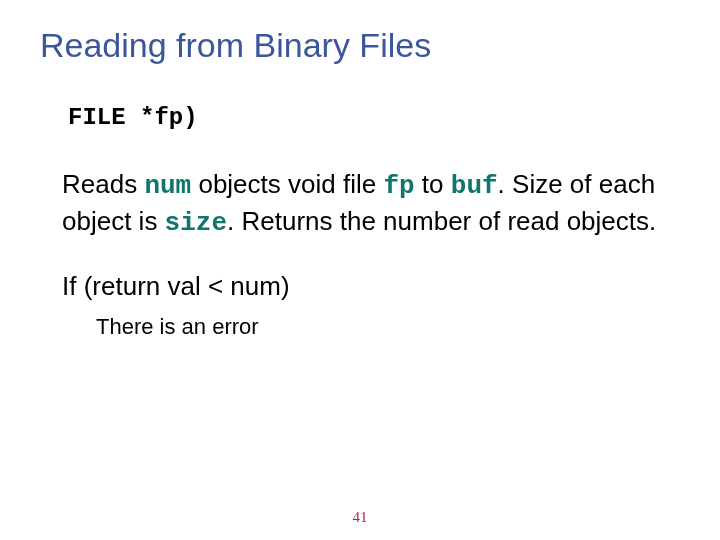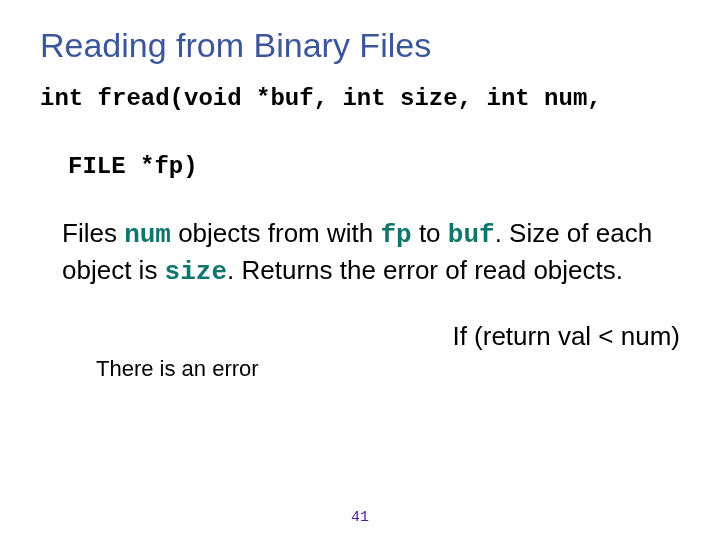--- a/index.html
+++ b/index.html
@@ -36,21 +36,21 @@
   .proto .line2 {
     padding-left: 28px;
     display: block;
     margin-top: 37px;
   }
   .bullet-row {
     display: flex;
     align-items: flex-start;
     margin-bottom: 28px;
   }
-  .bullet-row.tight { margin-bottom: 0; justify-content: flex-end; }
+  .bullet-row.tight { margin-bottom: 8px; }
   .bullet-marker {
     width: 22px;
     flex: 0 0 22px;
     font-size: 20px;
     line-height: 1.35;
     color: #333;
   }
   .bullet-text {
     font-size: 26px;
     line-height: 1.35;
@@ -80,39 +80,38 @@
   .arrow {
     display: inline-block;
   }
   .page-num {
     position: absolute;
     bottom: 14px;
     left: 0;
     width: 100%;
     text-align: center;
     font-size: 15px;
-    font-family: Liberation Mono, monospace;
-    color: #4c1d95;
+    font-family: Liberation Serif, serif;
+    color: #be185d;
   }
 </style>
 </head>
 <body>
 
 <div class="slide">
   <div class="title">Reading from Binary Files</div>
 
   <div class="proto">
-    <span>int fread(void *buf, int size, int num,</span>
     <span class="line2">FILE *fp)</span>
   </div>
 
   <div class="bullet-row">
     <div class="bullet-marker"></div>
     <div class="bullet-text">
-      <span>Files </span><span class="code-red">num</span><span> objects from with </span><span class="code-red">fp</span><span> to </span><span class="code-red">buf</span><span>. Size of each object is </span><span class="code-red">size</span><span>. Returns the error of read objects.</span>
+      <span>Reads </span><span class="code-red">num</span><span> objects void file </span><span class="code-red">fp</span><span> to </span><span class="code-red">buf</span><span>. Size of each object is </span><span class="code-red">size</span><span>. Returns the number of read objects.</span>
     </div>
   </div>
 
   <div class="bullet-row tight">
     <div class="bullet-marker"></div>
     <div class="bullet-text">If (return val &lt; num)</div>
   </div>
 
   <div class="sub-row">
     <div class="sub-marker"></div>

